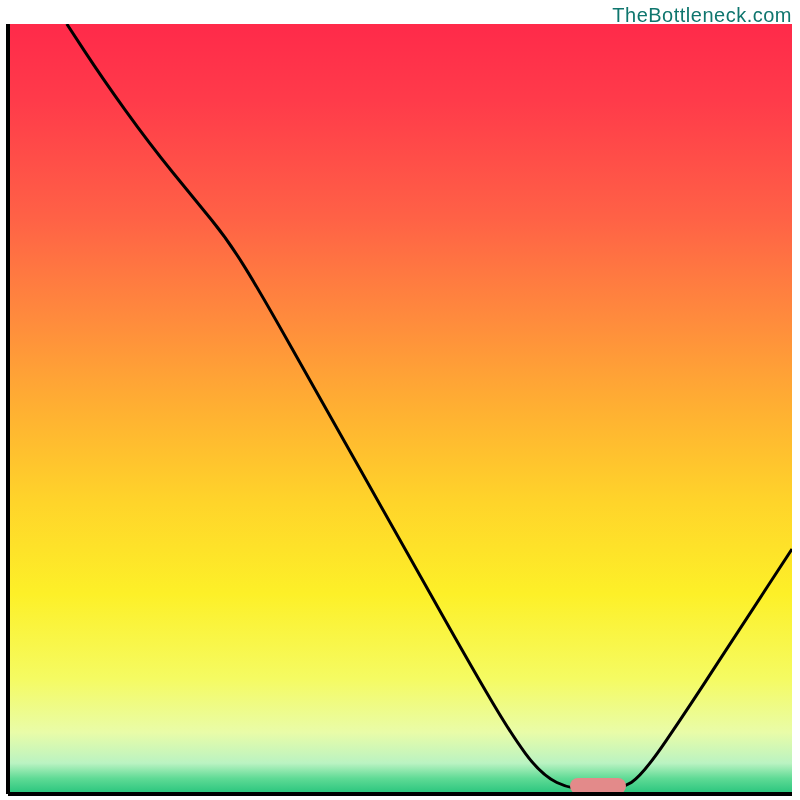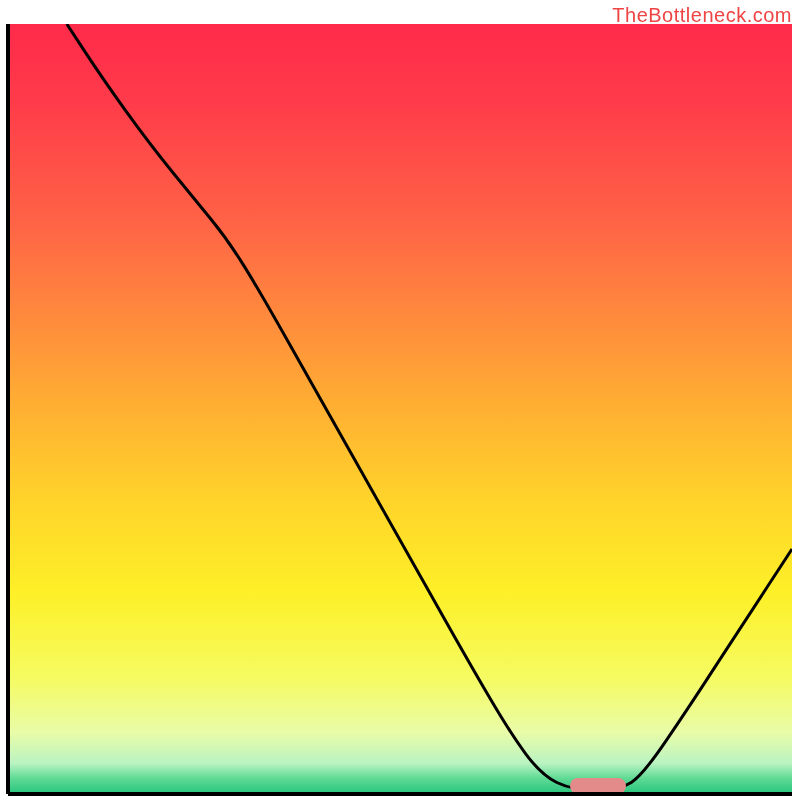--- a/index.html
+++ b/index.html
@@ -8,21 +8,21 @@
     width: 800px;
     height: 800px;
     background: white;
     font-family: Arial, sans-serif;
     position: relative;
   }
   .watermark {
     position: absolute;
     top: 4px;
     right: 8px;
-    color: #ef4444;
+    color: #0f766e;
     font-size: 20px;
     letter-spacing: 0.5px;
     z-index: 10;
   }
   .chart-container {
     position: absolute;
     left: 8px;
     top: 24px;
     width: 784px;
     height: 770px;

